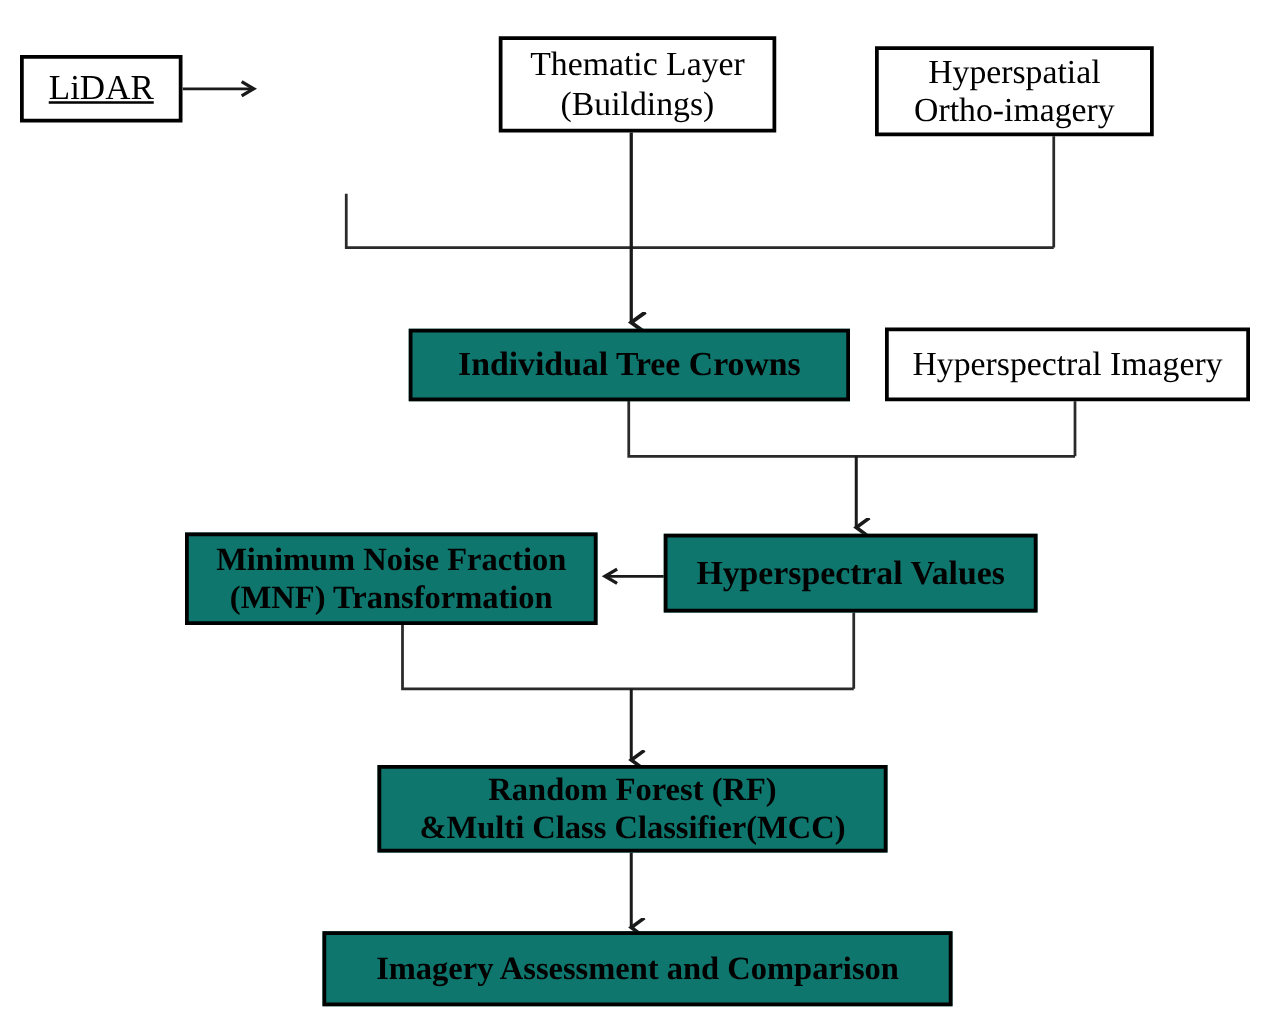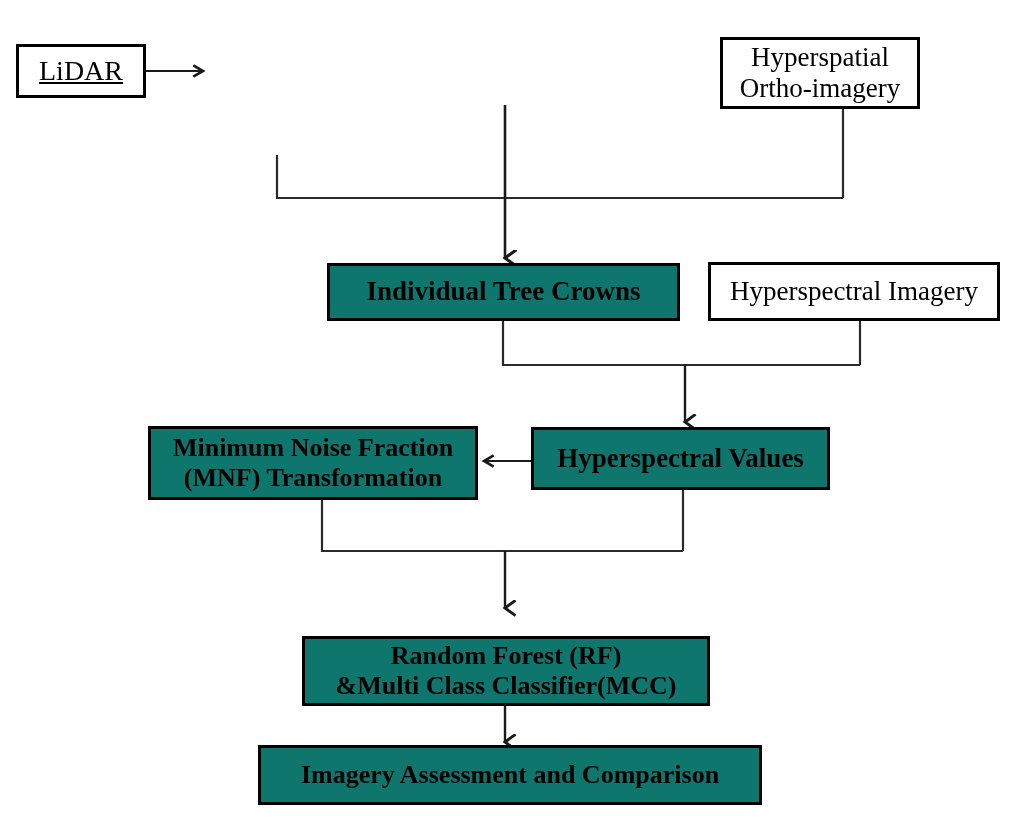--- a/index.html
+++ b/index.html
@@ -87,31 +87,33 @@
     <path d="M683,490 L683,551" fill="none" stroke="#2a2a2a" stroke-width="2.2"></path>
 
     <line x1="505" y1="551" x2="505" y2="608" stroke="#1a1a1a" stroke-width="2.4" marker-end="url(#ah-down)"></line>
 
     <line x1="505" y1="682" x2="505" y2="742" stroke="#1a1a1a" stroke-width="2.4" marker-end="url(#ah-down)"></line>
   </svg>
 
   <div class="node plain t28" style="left:16px; top:44px; width:130px; height:54px;text-decoration:underline;">LiDAR</div>
 
 
+  <div class="node plain t27" style="left:399px; top:29px; width:222px; height:77px;">Thematic Layer
+(Buildings)</div>
 
-  <div class="node plain t27" style="left:720px; top:37px; width:200px; height:72px;">Hyperspatial
+  <div class="node plain t27" style="left:700px; top:37px; width:223px; height:72px;">Hyperspatial
 Ortho-imagery</div>
 
   <div class="node filled t27" style="left:327px; top:263px; width:353px; height:58px;">Individual Tree Crowns</div>
 
   <div class="node plain t27" style="left:708px; top:262px; width:292px; height:59px;text-align:center;">Hyperspectral Imagery</div>
 
   <div class="node filled t26" style="left:148px; top:426px; width:330px; height:74px;">Minimum Noise Fraction
 (MNF) Transformation</div>
 
   <div class="node filled t27" style="left:531px; top:427px; width:299px; height:63px;">Hyperspectral  Values</div>
 
-  <div class="node filled t26" style="left:302px; top:612px; width:408px; height:70px;margin-top:24px;">Random Forest (RF)
+  <div class="node filled t26" style="left:302px; top:612px; width:408px; height:70px;">Random Forest (RF)
 &amp;Multi Class Classifier(MCC)</div>
 
   <div class="node filled t26" style="left:258px; top:745px; width:504px; height:60px;">Imagery Assessment and Comparison</div>
 
 </div>
 
 </body></html>

